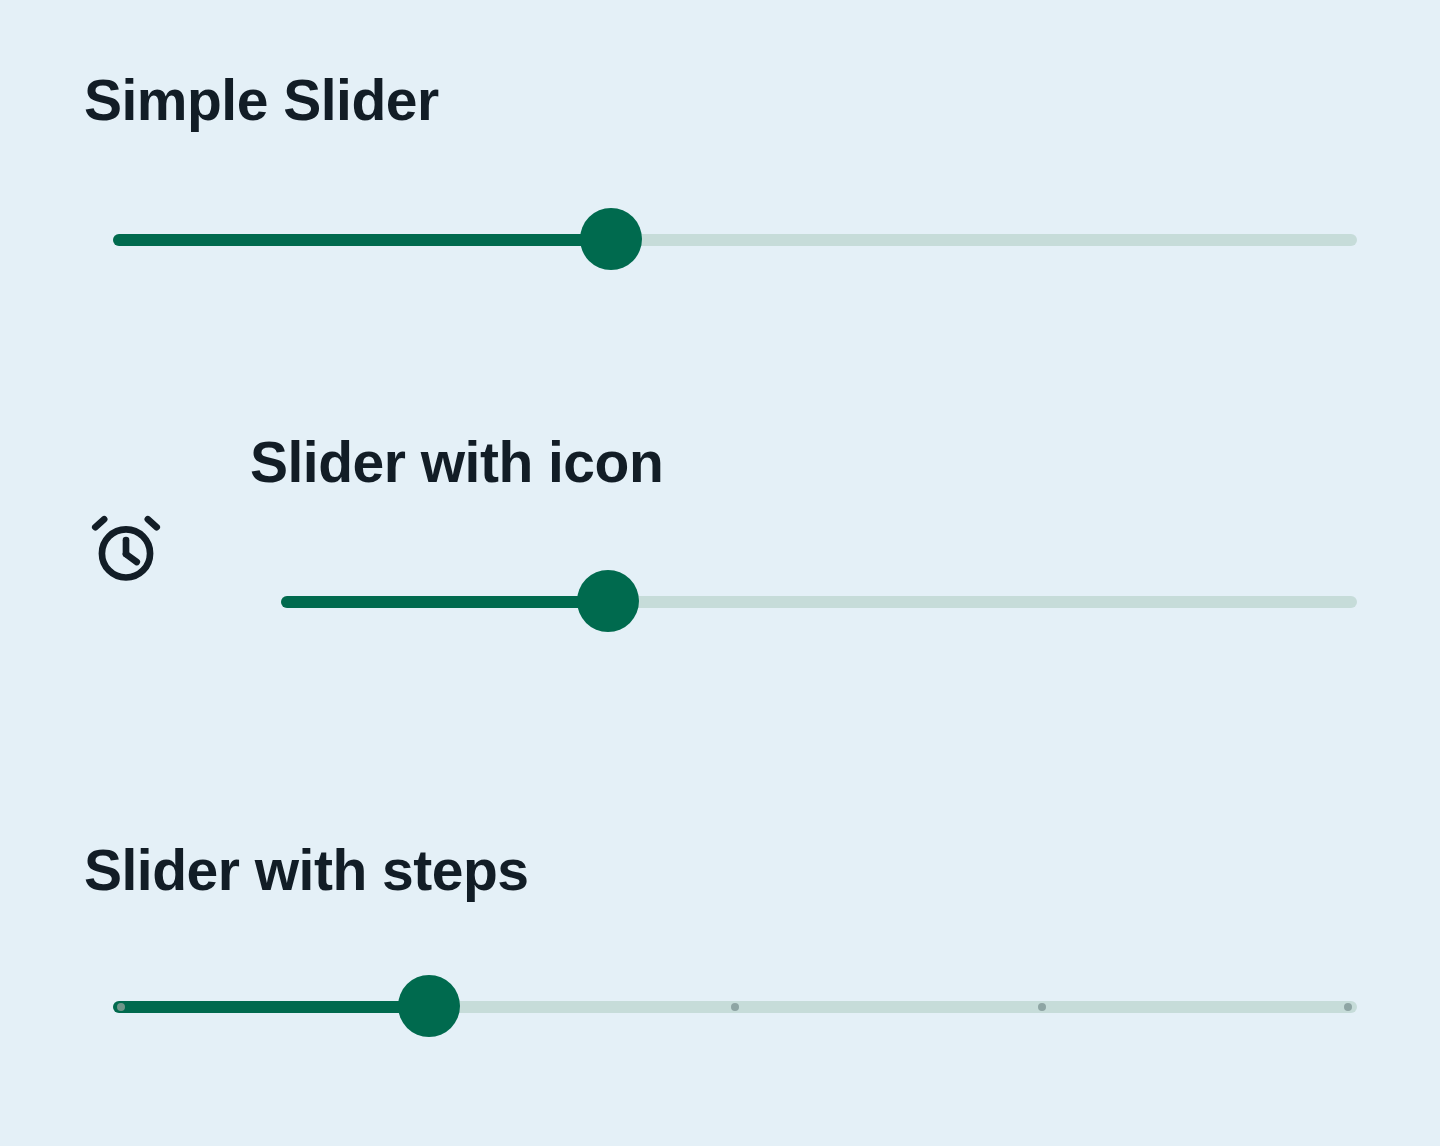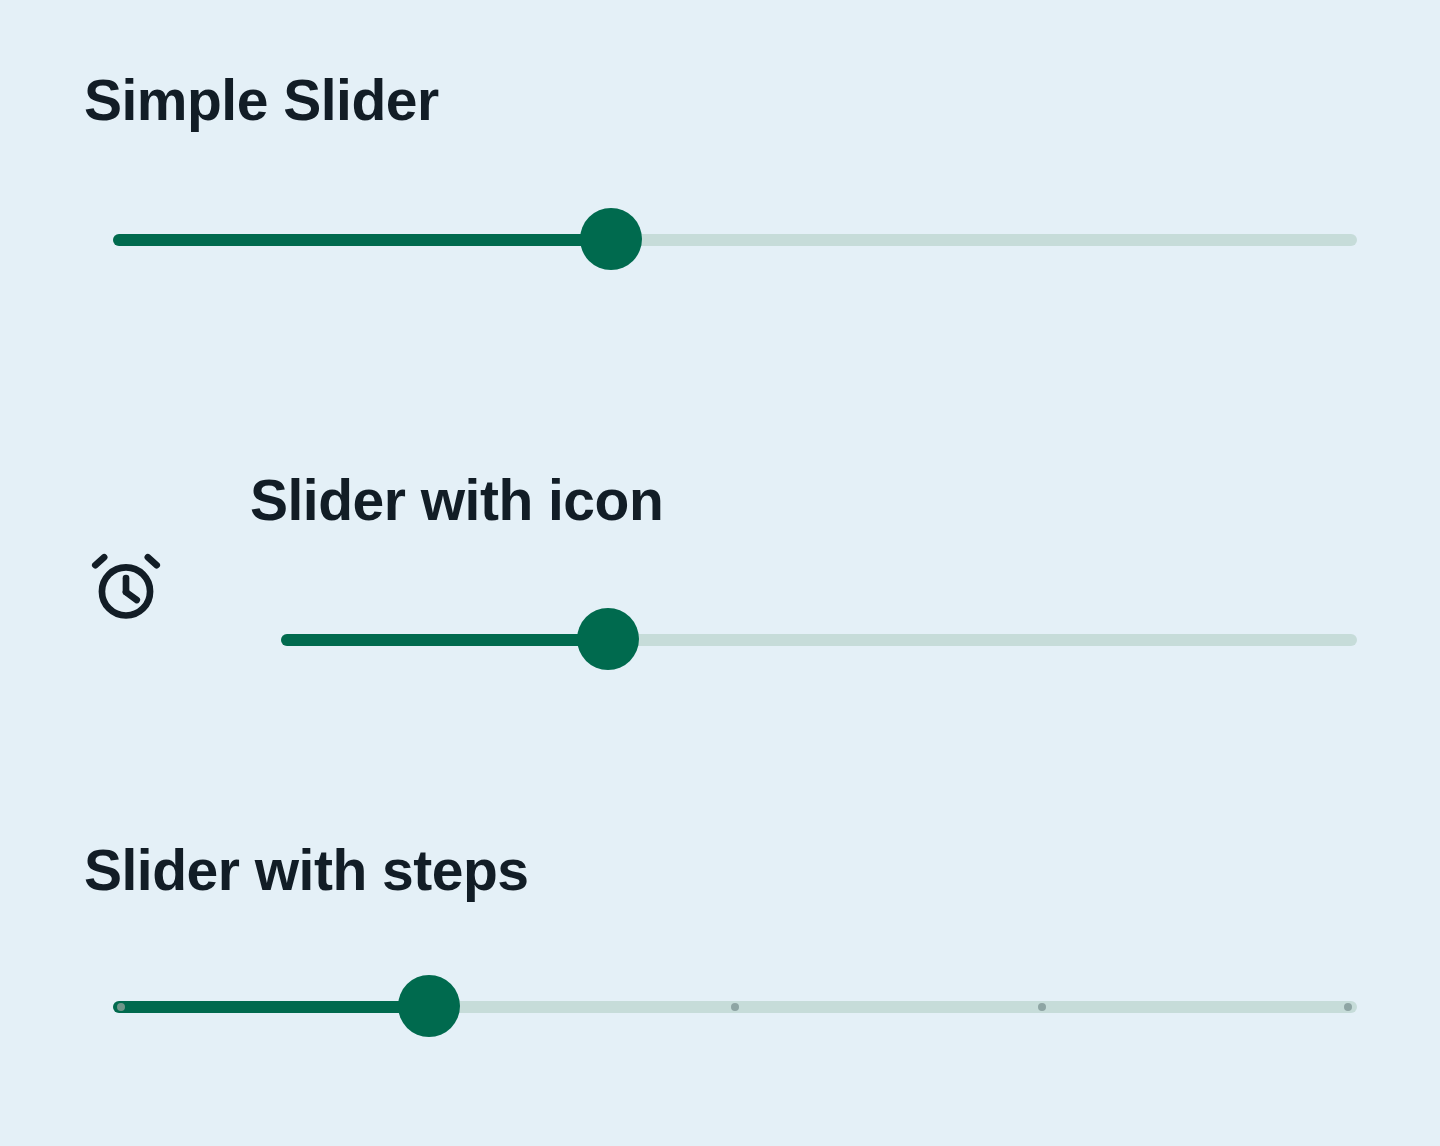--- a/index.html
+++ b/index.html
@@ -101,21 +101,21 @@
   <div class="section" style="top:0;height:380px;">
     <div class="slider-label" style="left:84px; top:72px;">Simple Slider</div>
 
     <div class="slider" style="left:113px; top:208px; width:1244px;">
       <div class="track-inactive"></div>
       <div class="track-active" style="width:40%;"></div>
       <div class="thumb" style="left:40%;"></div>
     </div>
   </div>
 
-  <div class="section" style="top:396px;height:380px;">
+  <div class="section" style="top:358px;height:380px;">
     <div class="slider-label" style="left:250px; top:76px;">Slider with icon</div>
 
     <div class="slider-icon" style="left:88px; top:153px;">
       <svg viewBox="0 0 24 24" fill="none" stroke="currentColor" stroke-width="2.1" stroke-linecap="round" stroke-linejoin="round" aria-hidden="true">
         <circle cx="12" cy="13.4" r="7.6"></circle>
         <line x1="12" y1="9.2" x2="12" y2="13.6"></line>
         <line x1="12" y1="13.6" x2="15.4" y2="16.1"></line>
         <line x1="5.1" y1="2.6" x2="2.3" y2="5.1"></line>
         <line x1="18.9" y1="2.6" x2="21.7" y2="5.1"></line>
       </svg>

